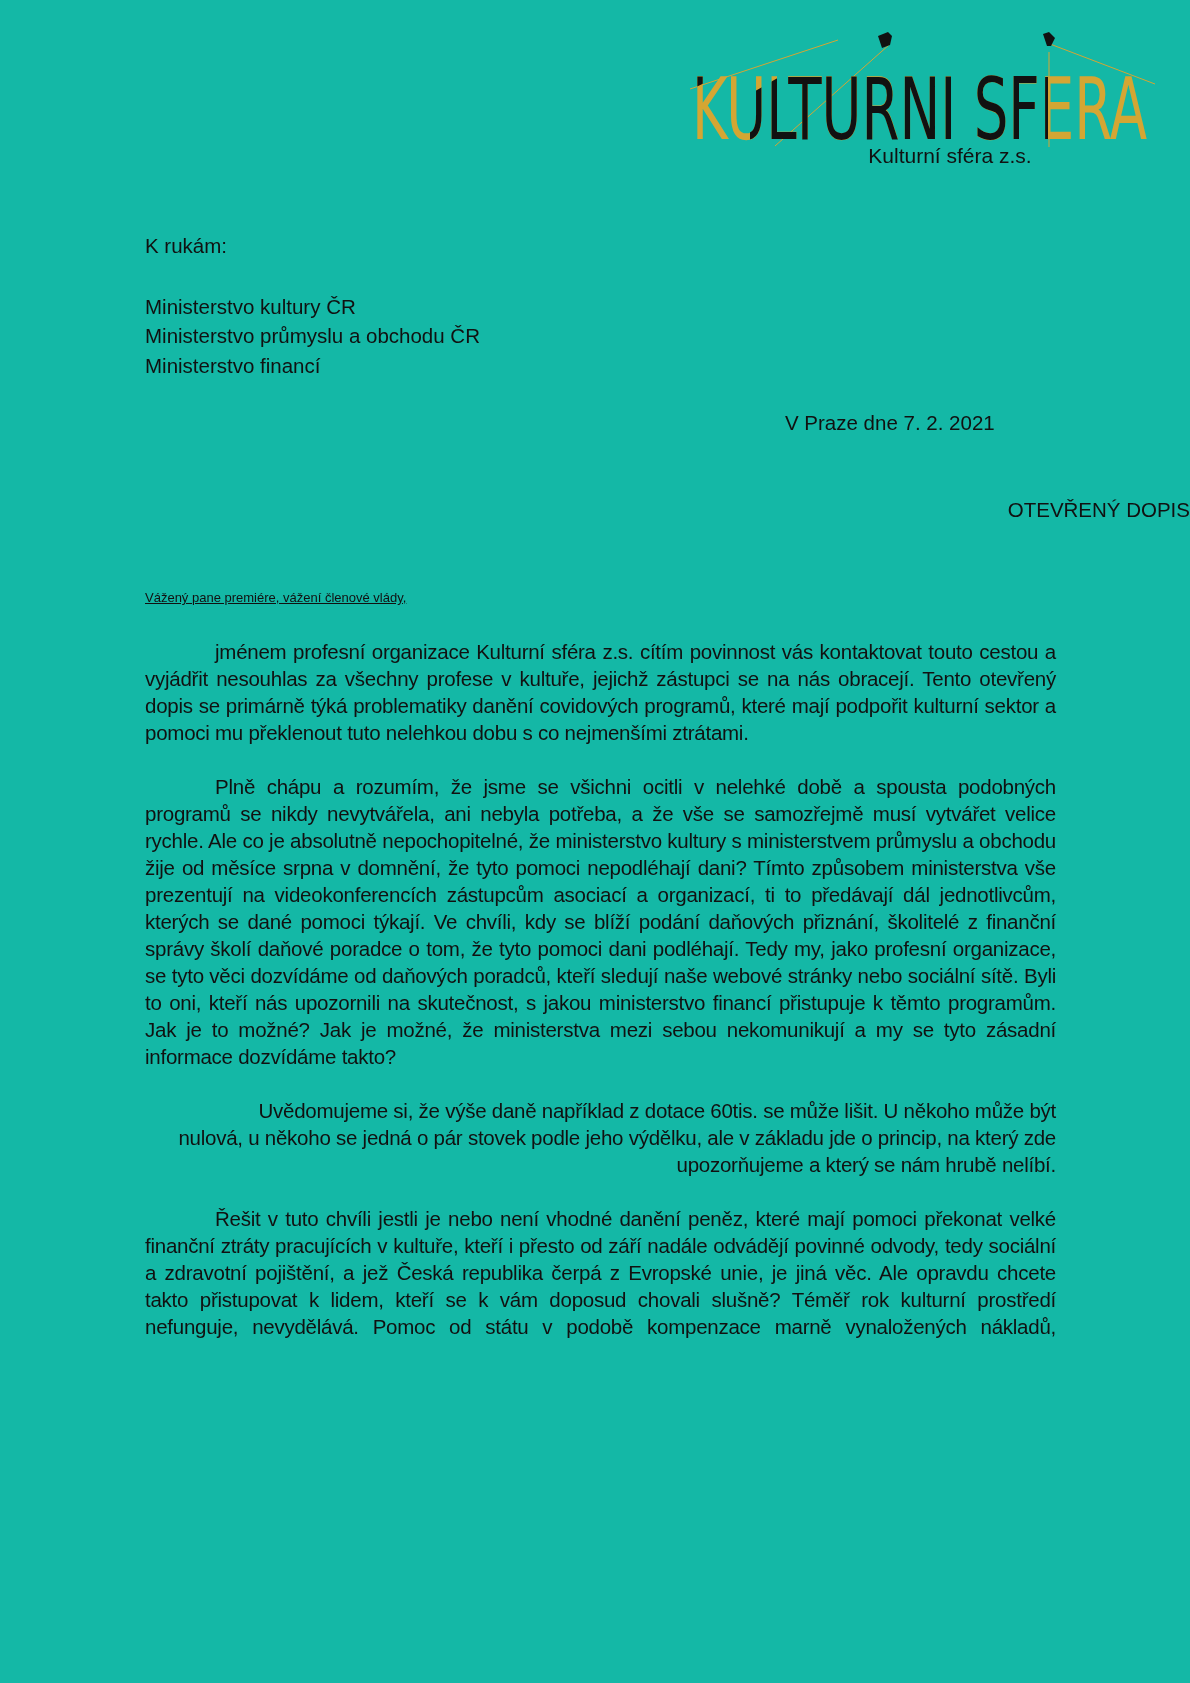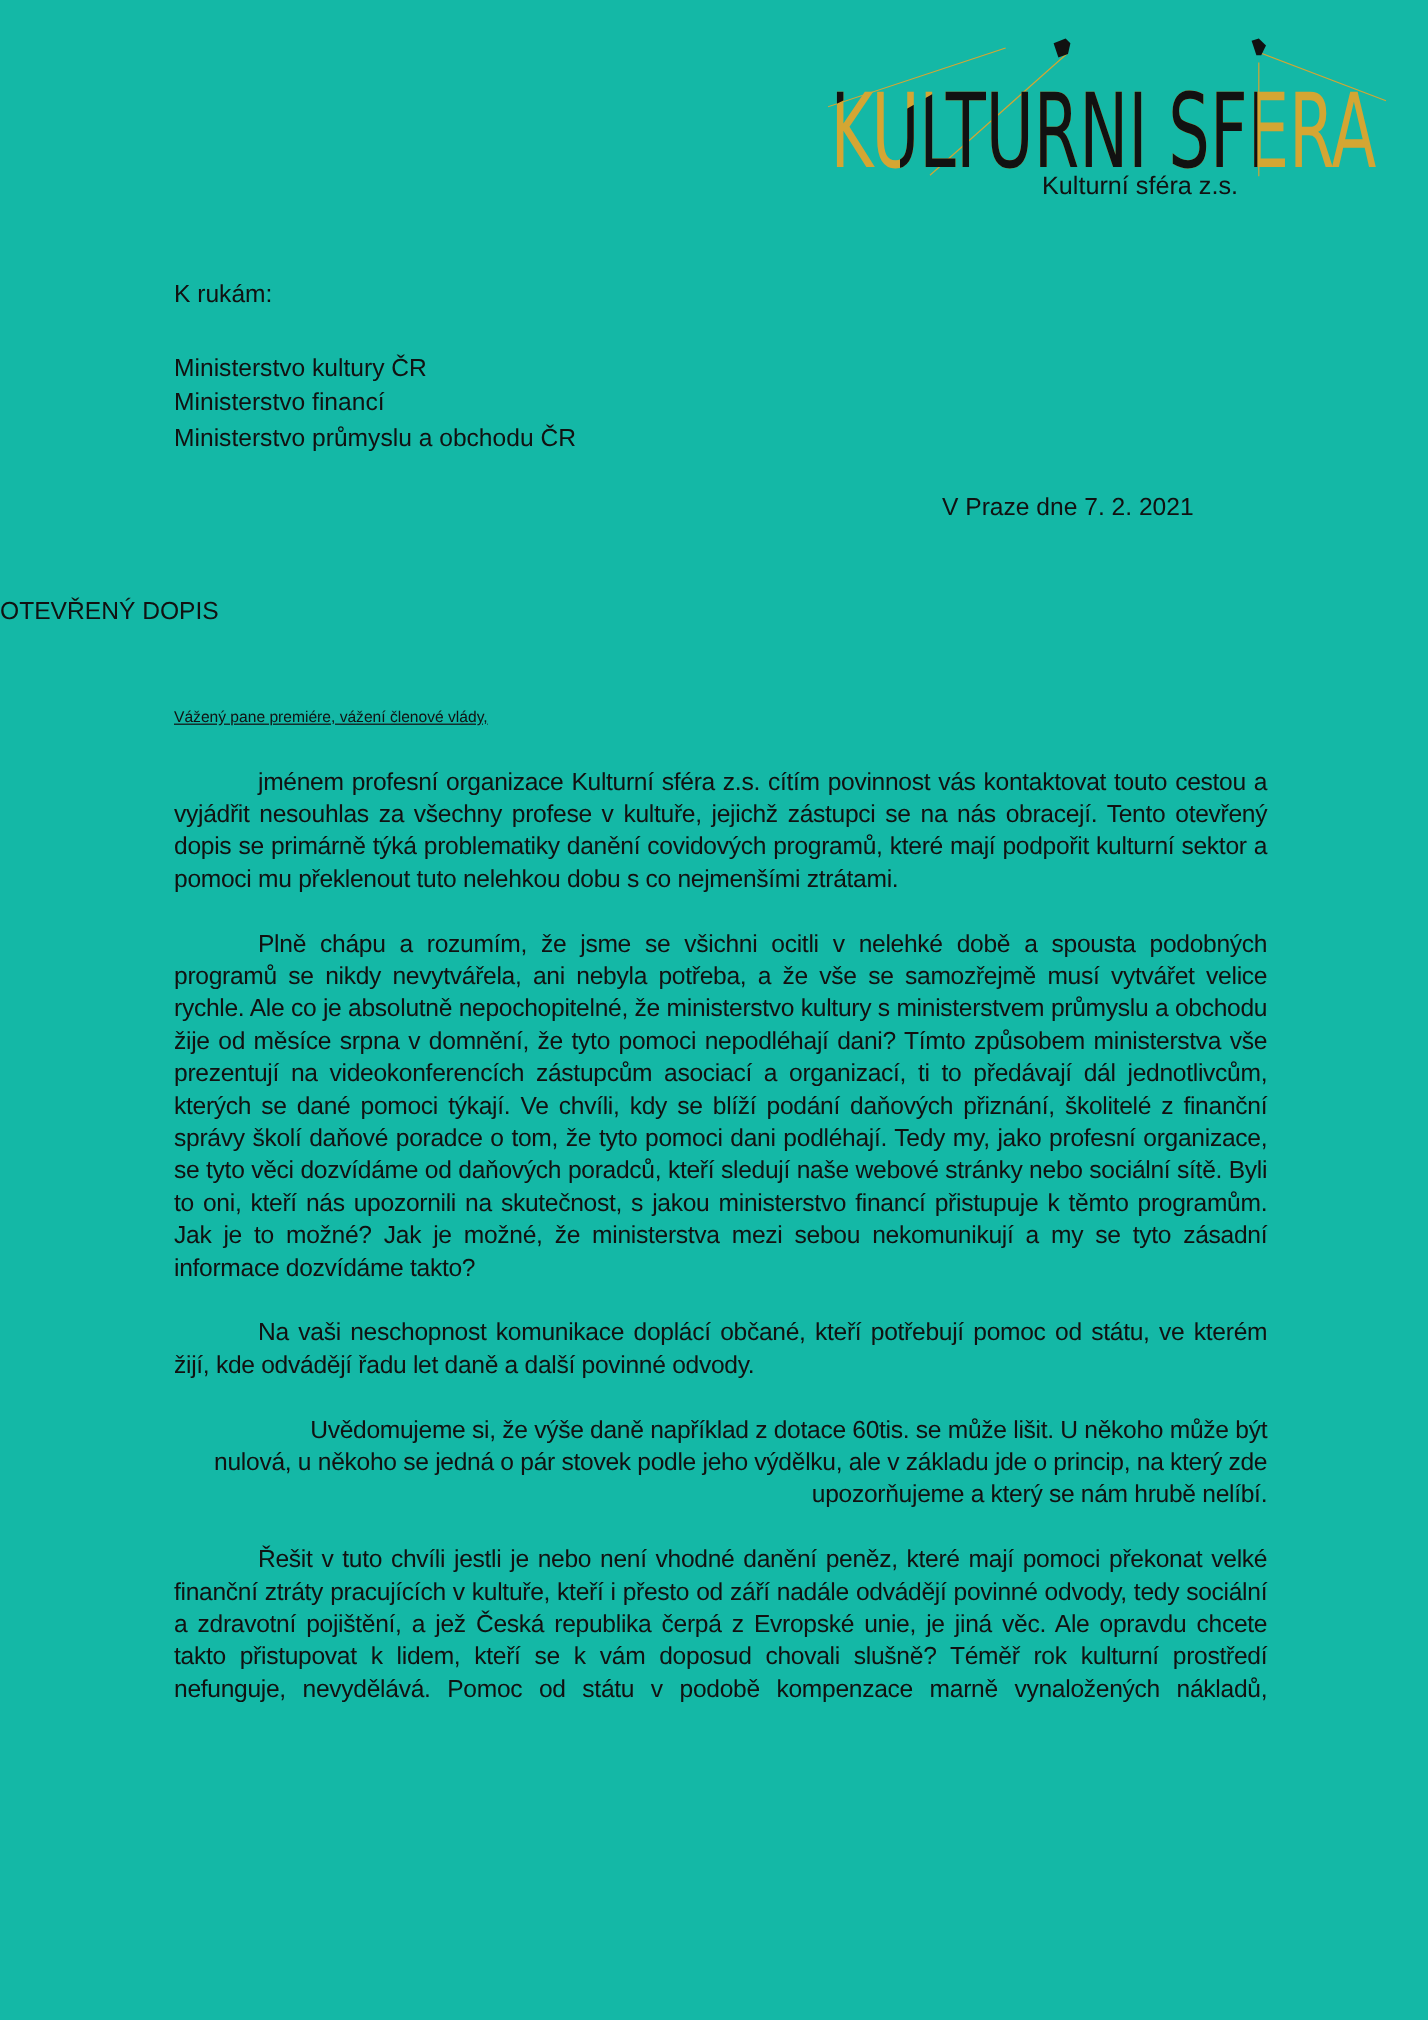--- a/index.html
+++ b/index.html
@@ -11,21 +11,21 @@
   .logo svg { display: block; }
   .logo-sub { position: absolute; left: 0; width: 100%; top: 122px; text-align: center;
               font-size: 21px; color: #111; padding-left: 40px; box-sizing: border-box; }
 
   .text { font-size: 20.5px; line-height: 27px; }
   .abs { position: absolute; white-space: nowrap; }
 
   .recipients { position: absolute; left: 145px; top: 292px; }
   .recipients div { font-size: 20.5px; line-height: 29.3px; white-space: nowrap; }
 
-  .title { position: absolute; left: 0; width: 1190px; top: 498px; text-align: left; font-size: 20.5px; }
+  .title { position: absolute; left: 0; width: 1190px; top: 498px; text-align: right; font-size: 20.5px; }
 
   .body-block { position: absolute; left: 145px; width: 911px; top: 584px; }
   .para { margin: 0 0 27px 0; font-size: 20.5px; line-height: 27px; text-align: justify; letter-spacing: -0.25px; }
   .para.indent { text-indent: 70px; }
   .para.left { text-align: right; }
   .para.last-justify { text-align-last: justify; }
   .salutation { margin: 0 0 27px 0; font-size: 13px; line-height: 27px; text-decoration: underline; }
 </style>
 </head>
 <body>
@@ -67,30 +67,29 @@
       <g clip-path="url(#blackTop)" font-family="'DejaVu Sans Condensed','DejaVu Sans','Liberation Sans',sans-serif" font-size="86">
         <text x="2" y="117" fill="#111111" textLength="455" lengthAdjust="spacingAndGlyphs">KULTURNI SFERA</text>
       </g>
     </svg>
     <div class="logo-sub">Kulturní sféra z.s.</div>
   </div>
 
   <div class="abs text" style="left:145px; top:232px;">K rukám:</div>
   <div class="recipients">
     <div>Ministerstvo kultury ČR</div>
+    <div>Ministerstvo průmyslu a obchodu ČR</div>
     <div>Ministerstvo financí</div>
-    <div>Ministerstvo průmyslu a obchodu ČR</div>
   </div>
 
   <div class="abs text" style="left:785px; top:409px;">V Praze dne 7. 2. 2021</div>
 
   <div class="title">OTEVŘENÝ DOPIS</div>
 
   <div class="body-block">
     <p class="salutation">Vážený pane premiére, vážení členové vlády,</p>
     <p class="para indent">jménem profesní organizace Kulturní sféra z.s. cítím povinnost vás kontaktovat touto cestou a vyjádřit nesouhlas za všechny profese v kultuře, jejichž zástupci se na nás obracejí. Tento otevřený dopis se primárně týká problematiky danění covidových programů, které mají podpořit kulturní sektor a pomoci mu překlenout tuto nelehkou dobu s co nejmenšími ztrátami.</p>
     <p class="para indent">Plně chápu a rozumím, že jsme se všichni ocitli v nelehké době a spousta podobných programů se nikdy nevytvářela, ani nebyla potřeba, a že vše se samozřejmě musí vytvářet velice rychle. Ale co je absolutně nepochopitelné, že ministerstvo kultury s ministerstvem průmyslu a obchodu žije od měsíce srpna v domnění, že tyto pomoci nepodléhají dani? Tímto způsobem ministerstva vše prezentují na videokonferencích zástupcům asociací a organizací, ti to předávají dál jednotlivcům, kterých se dané pomoci týkají. Ve chvíli, kdy se blíží podání daňových přiznání, školitelé z finanční správy školí daňové poradce o tom, že tyto pomoci dani podléhají. Tedy my, jako profesní organizace, se tyto věci dozvídáme od daňových poradců, kteří sledují naše webové stránky nebo sociální sítě. Byli to oni, kteří nás upozornili na skutečnost, s jakou ministerstvo financí přistupuje k těmto programům. Jak je to možné? Jak je možné, že ministerstva mezi sebou nekomunikují a my se tyto zásadní informace dozvídáme takto?</p>
-    <p class="para indent">Na vaši neschopnost komunikace doplácí občané, kteří potřebují pomoc od státu, ve kterém žijí, kde odvádějí řadu let daně a další povinné odvody.</p>
     <p class="para indent left">Uvědomujeme si, že výše daně například z dotace 60tis. se může lišit. U někoho může být nulová, u někoho se jedná o pár stovek podle jeho výdělku, ale v základu jde o princip, na který zde upozorňujeme a který se nám hrubě nelíbí.</p>
     <p class="para indent last-justify">Řešit v tuto chvíli jestli je nebo není vhodné danění peněz, které mají pomoci překonat velké finanční ztráty pracujících v kultuře, kteří i přesto od září nadále odvádějí povinné odvody, tedy sociální a zdravotní pojištění, a jež Česká republika čerpá z Evropské unie, je jiná věc. Ale opravdu chcete takto přistupovat k lidem, kteří se k vám doposud chovali slušně? Téměř rok kulturní prostředí nefunguje, nevydělává. Pomoc od státu v podobě kompenzace marně vynaložených nákladů,</p>
   </div>
 
 </div>
 
 </body></html>

